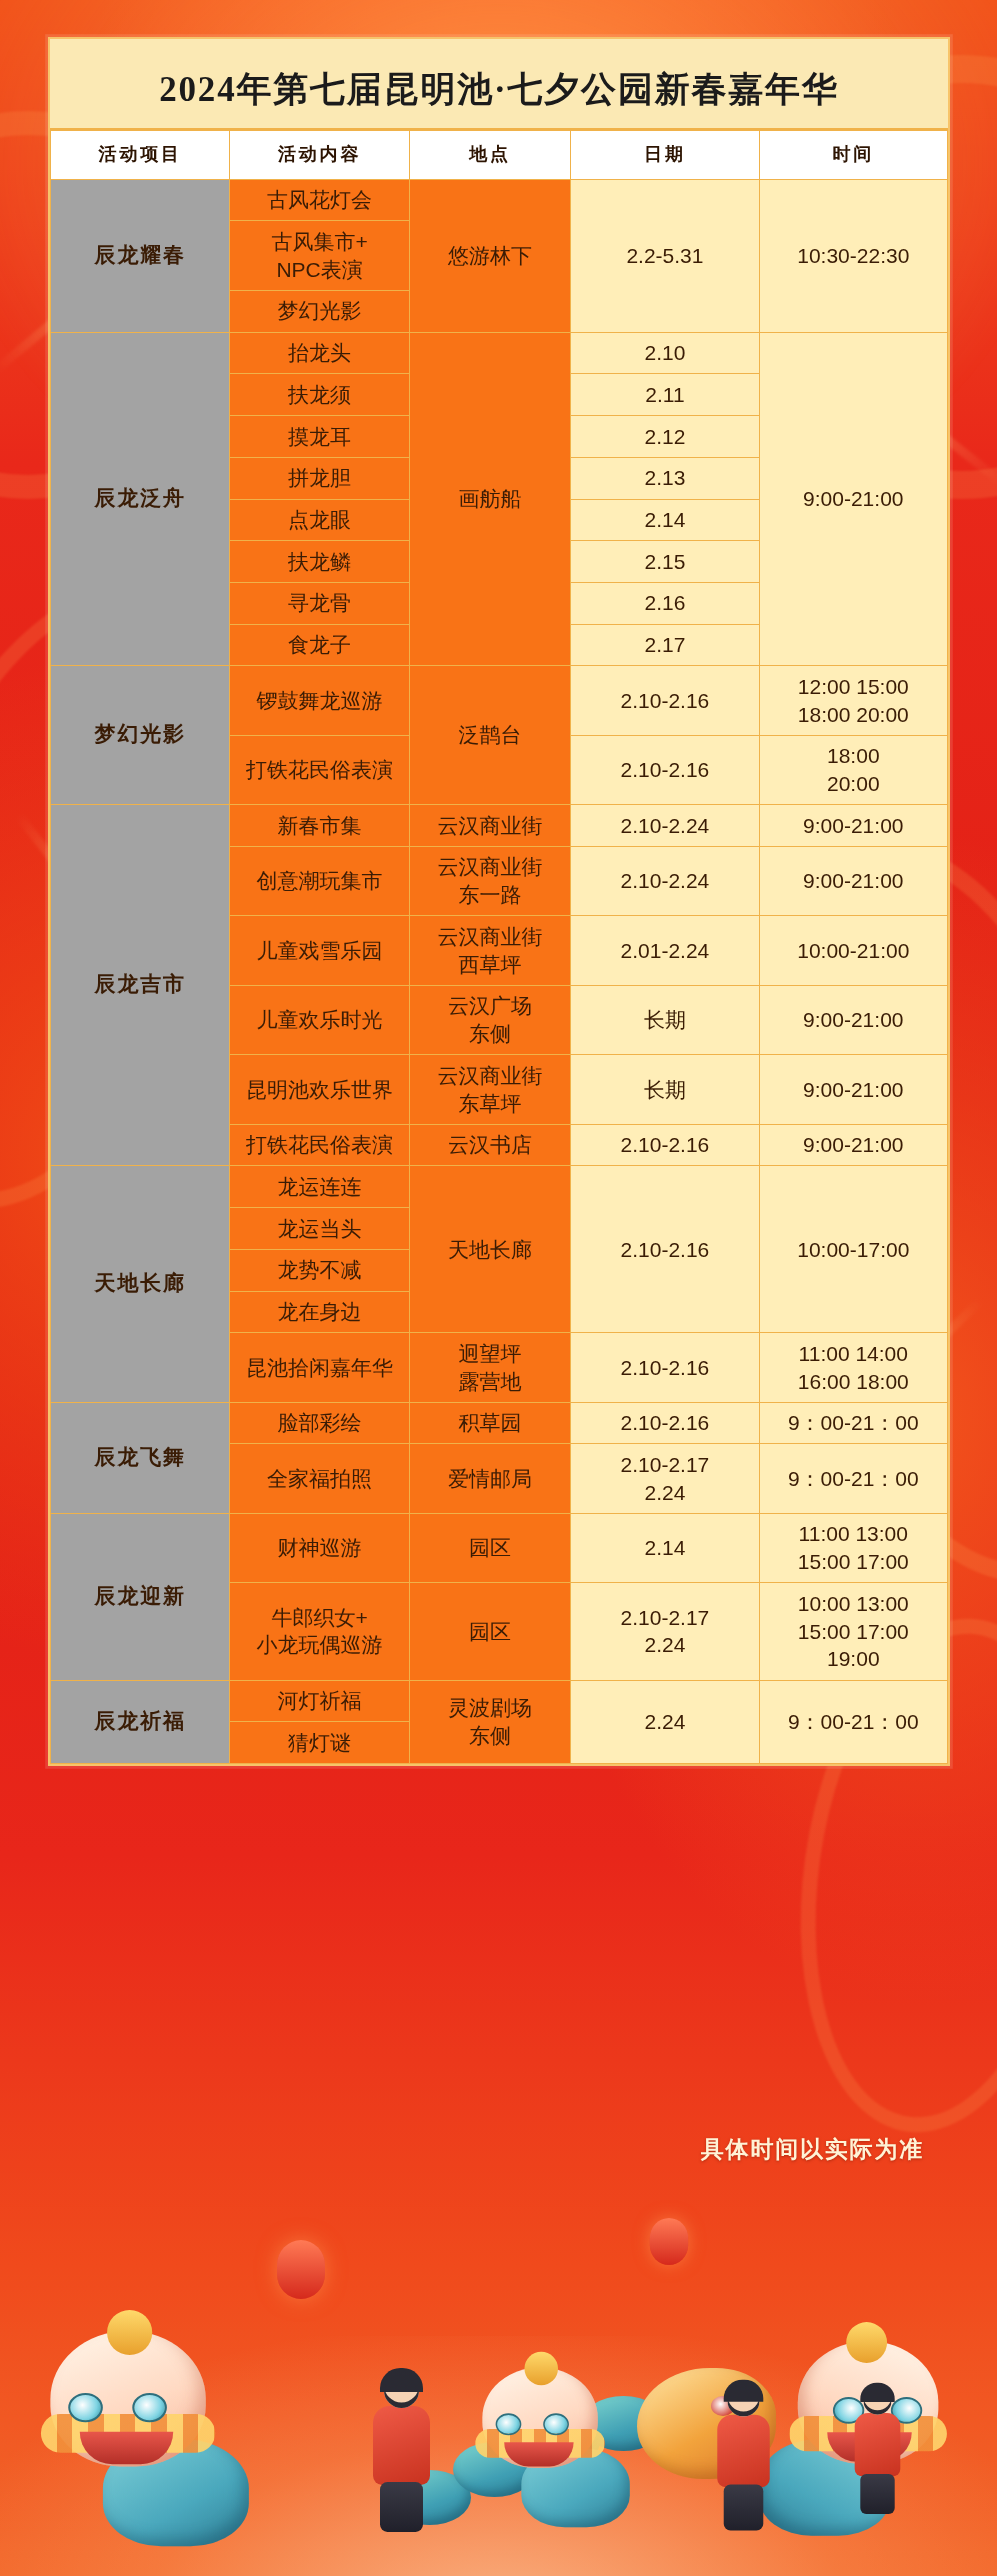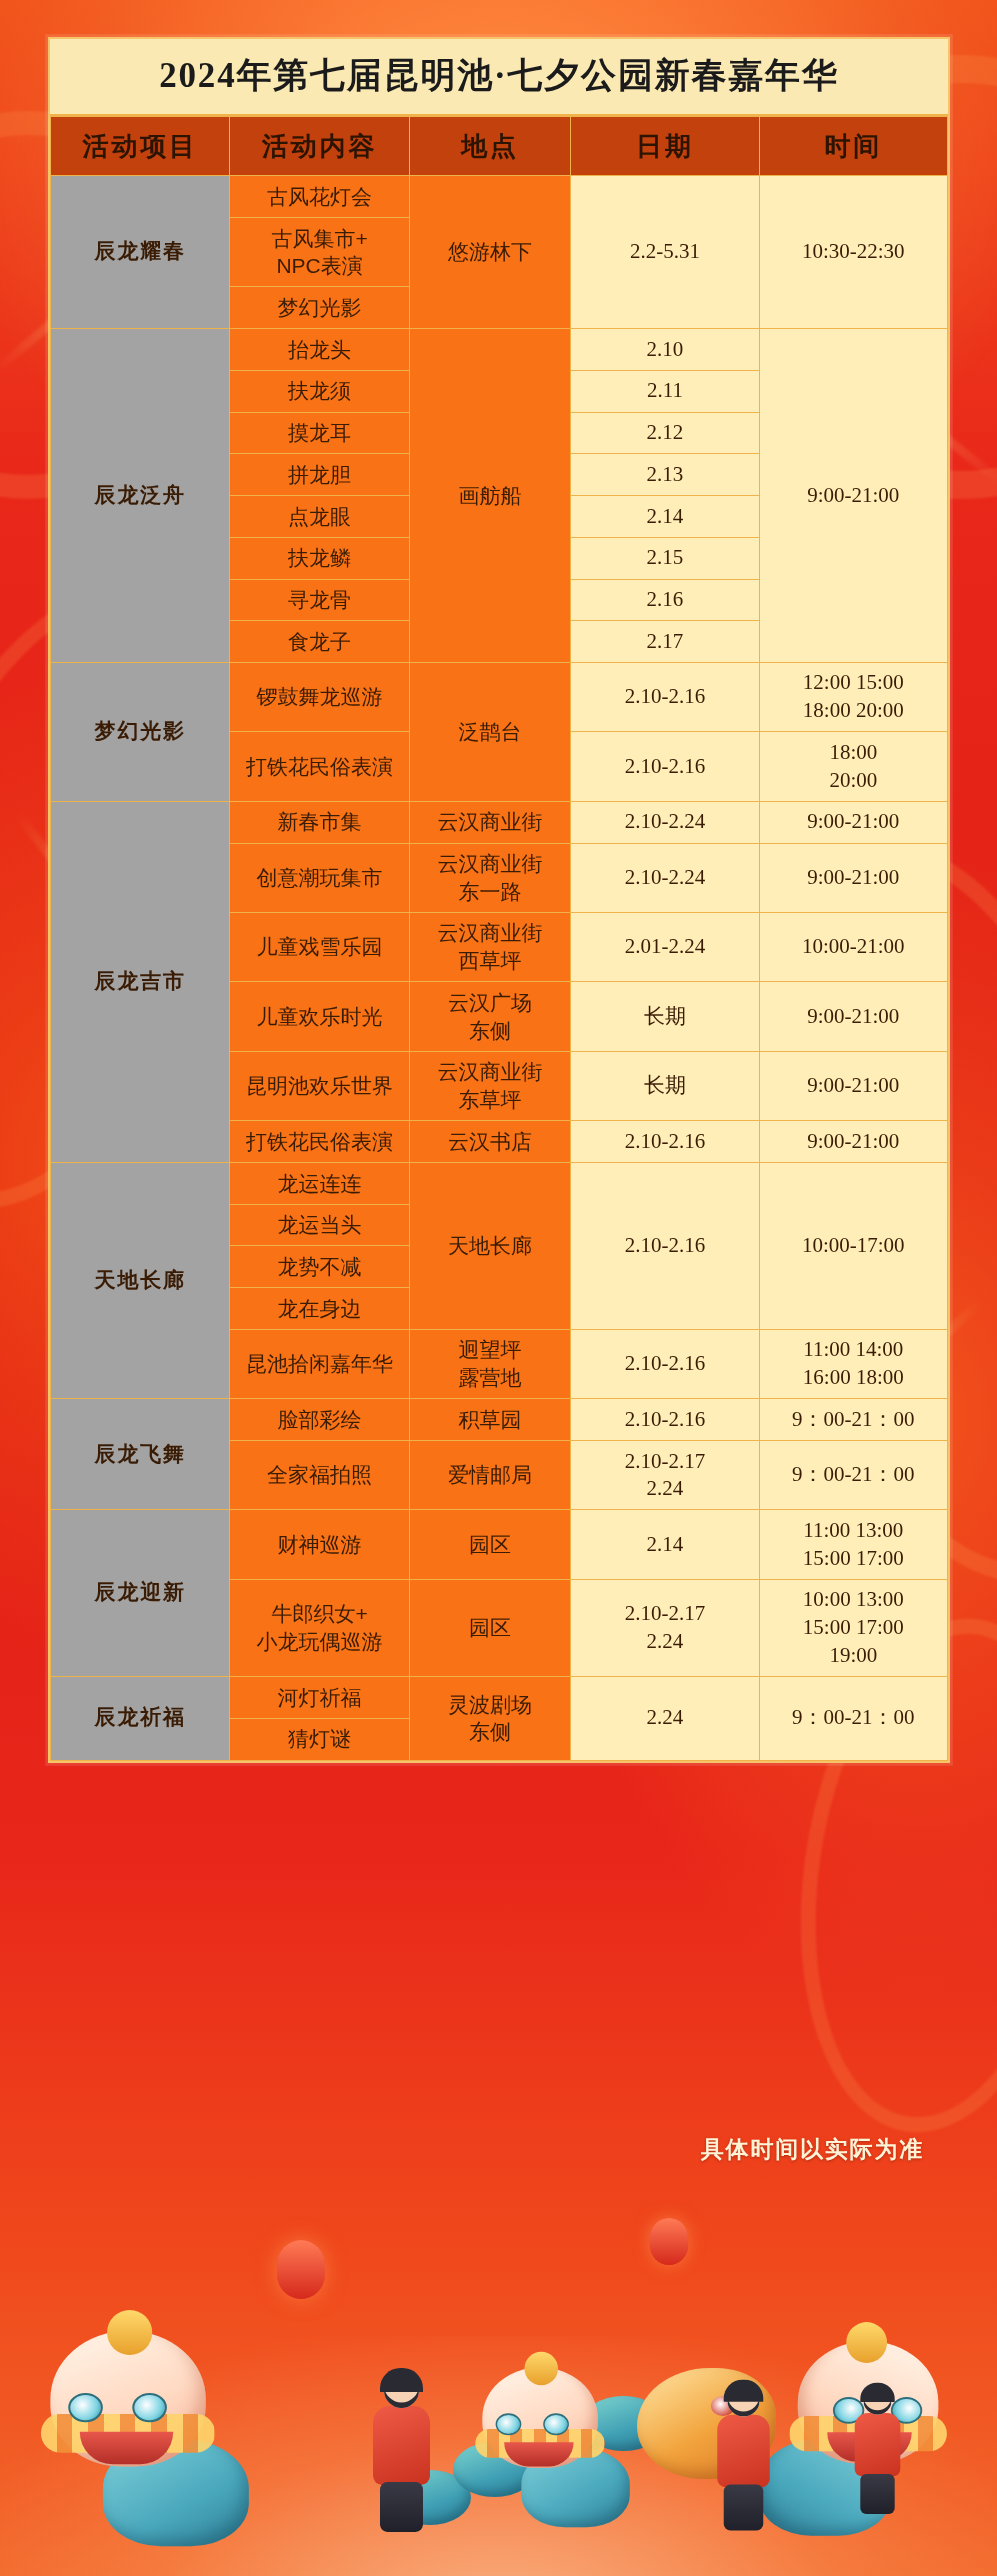--- a/index.html
+++ b/index.html
@@ -63,20 +63,21 @@
     padding: 13px 0 15px;
     text-align: center;
   }
   .title-text {
     font-family: "Liberation Serif", serif;
     font-weight: bold;
     font-size: 35px;
     letter-spacing: 1.8px;
     color: #1b1b1b;
     white-space: nowrap;
+    margin-top: 14px;
   }
 
   table.sched {
     width: 100%;
     border-collapse: collapse;
     table-layout: fixed;
     background: #fdf2c8;
   }
   table.sched col.c1 { width: 20.0%; }
   table.sched col.c2 { width: 20.0%; }
@@ -87,37 +88,37 @@
   table.sched th, table.sched td {
     border: 1.8px solid #f0b24a;
     text-align: center;
     vertical-align: middle;
     color: #3a1c05;
     font-size: 21px;
     line-height: 1.32;
     padding: 6.5px 3.7px;
   }
   table.sched thead th {
-    background: #c2410c;
+    background: #ffffff;
     font-weight: bold;
-    font-size: 26px;
+    font-size: 18px;
     letter-spacing: 2.8px;
     color: #2d1402;
     padding: 12px 3.7px;
   }
   td.grp {
     background: #a3a3a3;
     font-family: "Liberation Serif", serif;
     font-weight: bold;
     font-size: 30.5px;
     letter-spacing: 1.8px;
     color: #1f0e02;
   }
   td.soft { background: #f97316; }
-  td.warm { background: #ffeeb8; font-family: Liberation Serif, serif; }
+  td.warm { background: #ffeeb8; }
   .t-small { font-size: 19.4px; }
 
   .footnote {
     position: absolute;
     left: 48px; top: 2134px; width: 902px;
     text-align: right;
     padding-right: 26px;
     font-family: "Liberation Serif", serif;
     font-weight: bold;
     font-size: 23px;

